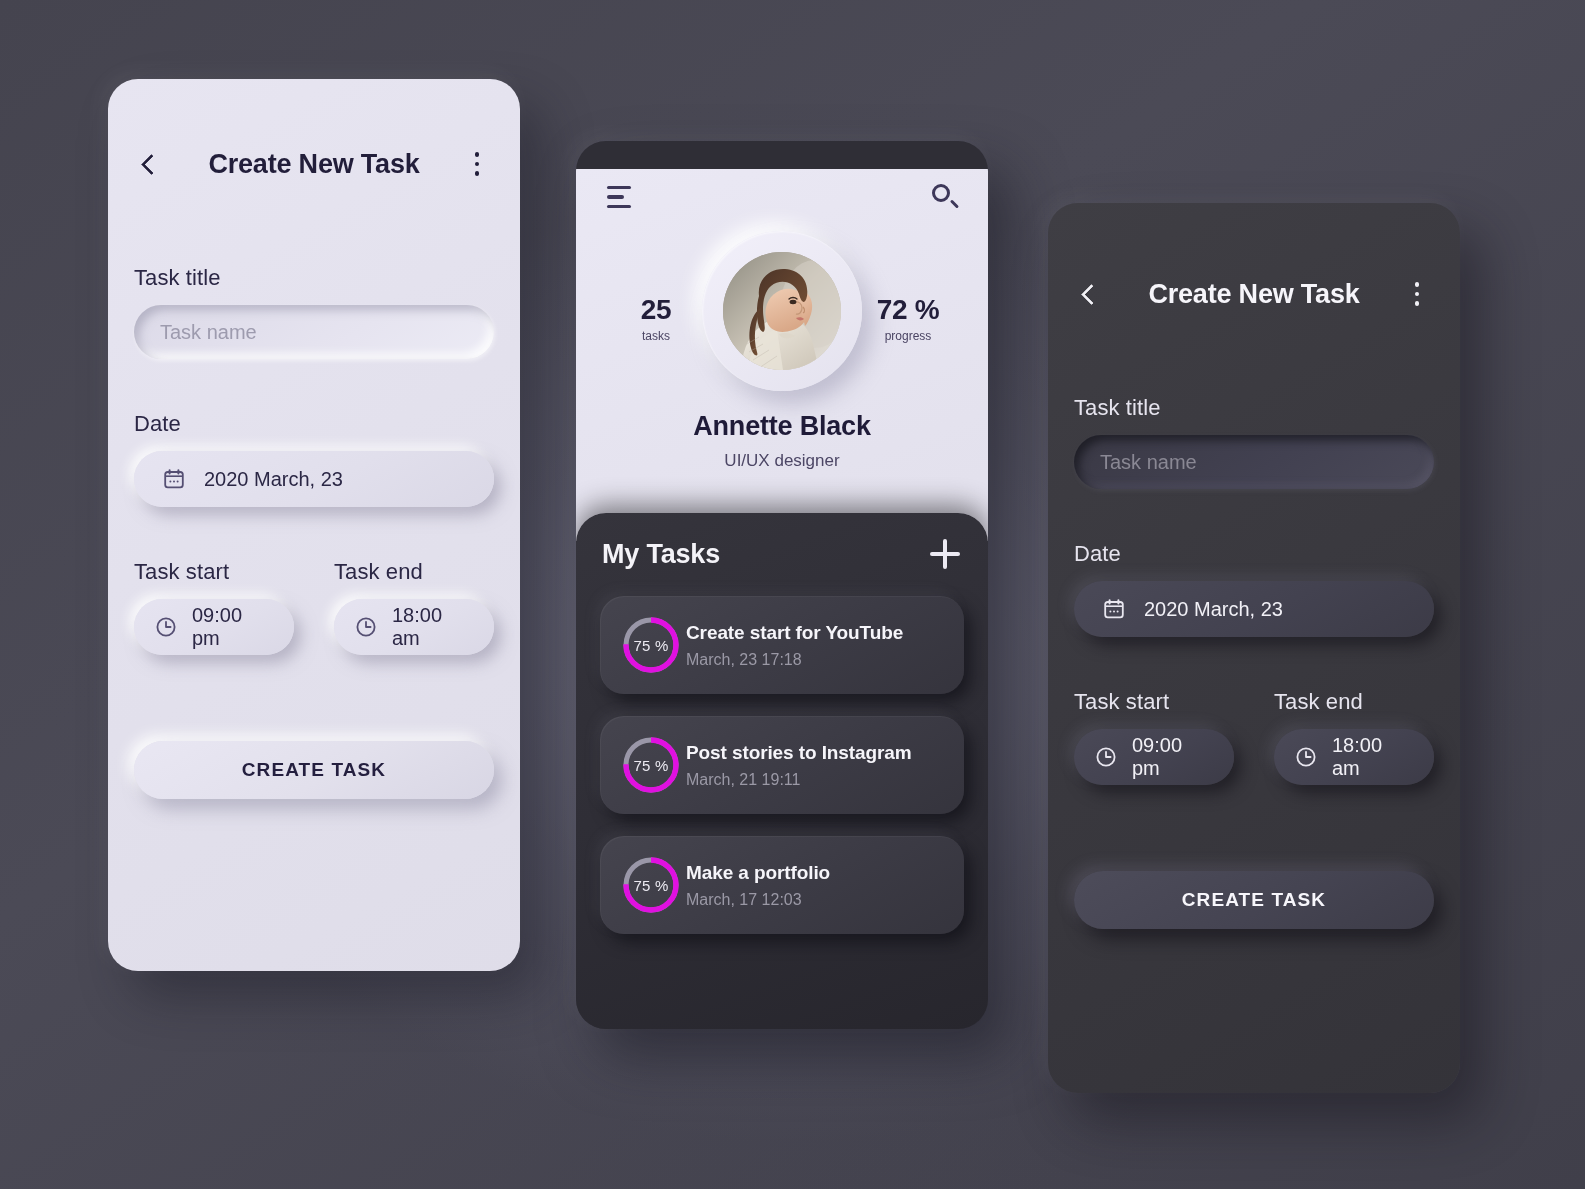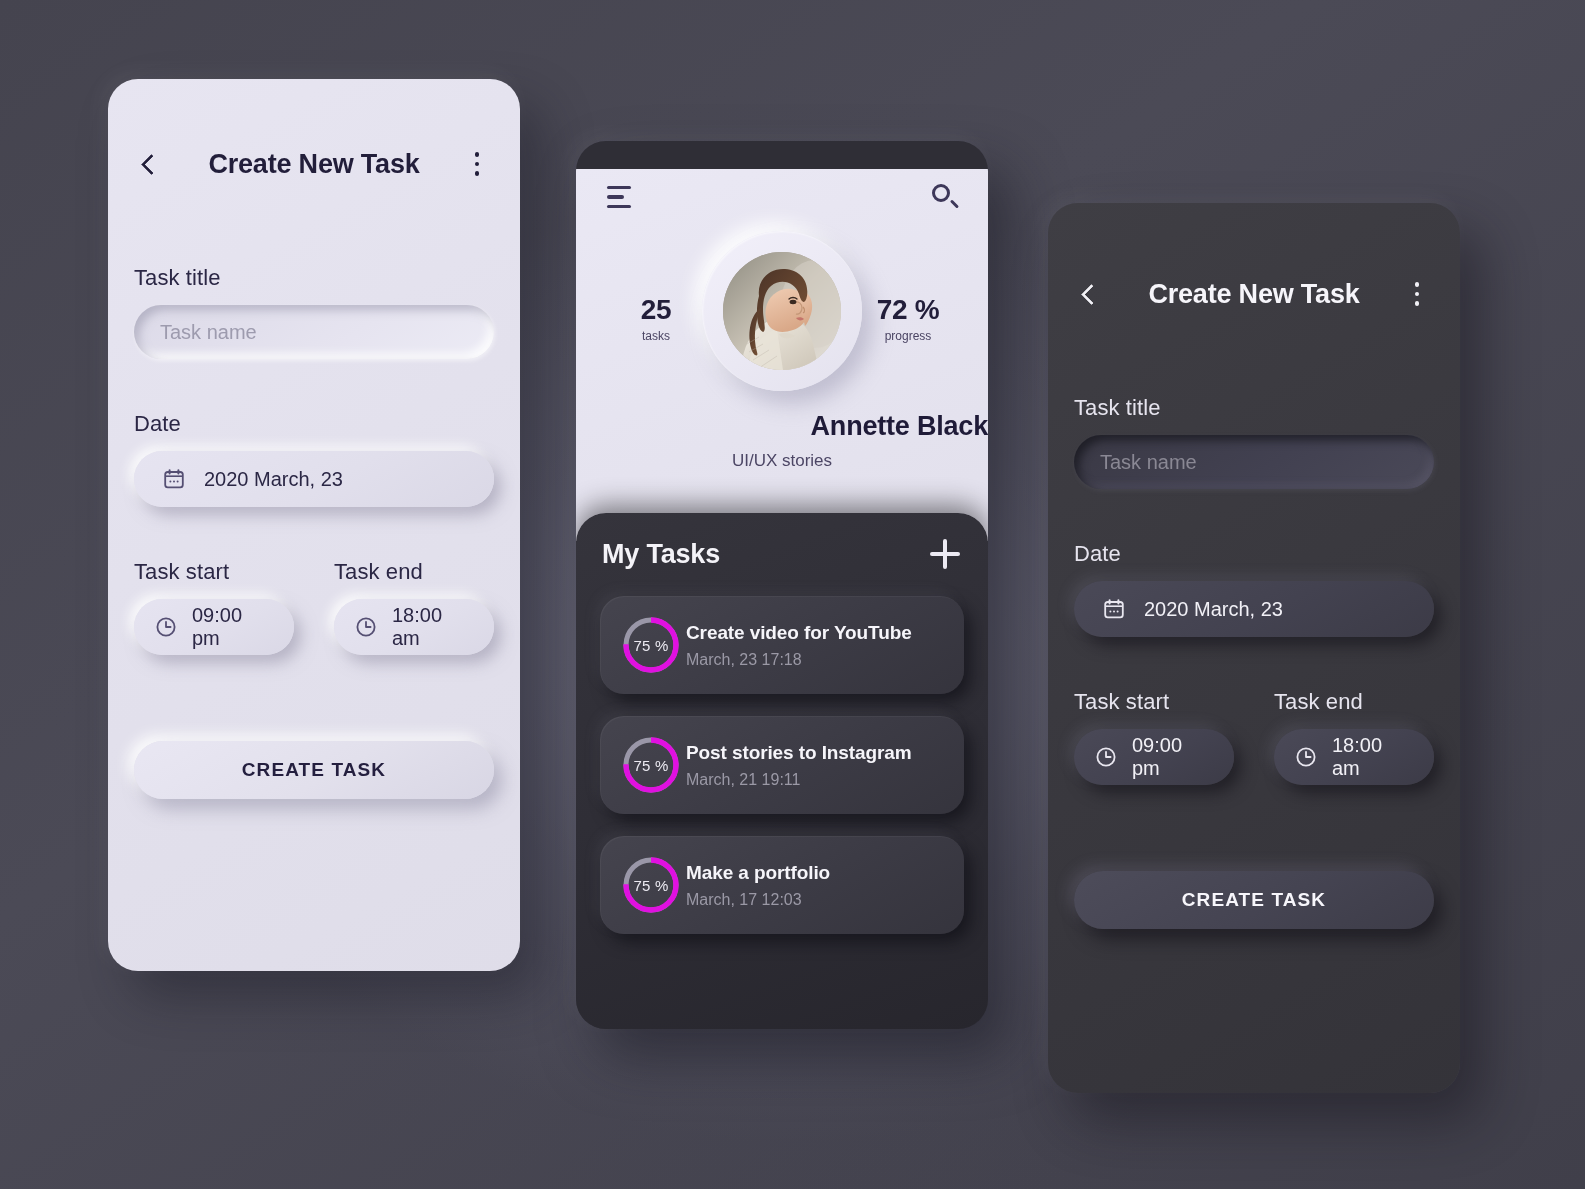--- a/index.html
+++ b/index.html
@@ -218,21 +218,21 @@
     width: 118px; height: 118px;
     border-radius: 50%;
     overflow: hidden;
     position: relative;
     background: linear-gradient(150deg, #b9b2a6 0%, #cdc6ba 50%, #dcd8d2 100%);
     box-shadow: inset 2px 2px 6px rgba(80,70,60,0.35);
   }
   .avatar svg { position: absolute; inset: 0; width: 100%; height: 100%; }
 
   .person-name {
-    text-align: right;
+    text-align: center;
     font-size: 27px;
     font-weight: bold;
     color: #1f1b38;
     margin-top: 20px;
     letter-spacing: -0.2px;
   }
   .person-role {
     text-align: center;
     font-size: 17px;
     color: #4c4665;
@@ -502,39 +502,39 @@
           </div>
         </div>
 
         <div class="stat">
           <div class="stat-num">72 %</div>
           <div class="stat-lbl">progress</div>
         </div>
       </div>
 
       <div class="person-name">Annette Black</div>
-      <div class="person-role">UI/UX stories</div>
+      <div class="person-role">UI/UX designer</div>
     </div>
 
     <div class="tasks-panel">
       <div class="tasks-head">
         <div class="tasks-title">My Tasks</div>
         <div class="plus-ic"></div>
       </div>
       <div id="task-list">
           <div class="task-card">
             <div class="ring-wrap">
               <svg viewBox="0 0 62 62">
                 <circle cx="31" cy="31" r="25" fill="none" stroke="#9a97a8" stroke-width="5"></circle>
                 <circle cx="31" cy="31" r="25" fill="none" stroke="#e010e0" stroke-width="5.4" stroke-linecap="butt" stroke-dasharray="117.81 39.27"></circle>
               </svg>
               <div class="ring-val">75 %</div>
             </div>
             <div class="task-text">
-              <div class="task-name">Create video for YouTube</div>
+              <div class="task-name">Create start for YouTube</div>
               <div class="task-date">March, 23 17:18</div>
             </div>
           </div>
           <div class="task-card">
             <div class="ring-wrap">
               <svg viewBox="0 0 62 62">
                 <circle cx="31" cy="31" r="25" fill="none" stroke="#9a97a8" stroke-width="5"></circle>
                 <circle cx="31" cy="31" r="25" fill="none" stroke="#e010e0" stroke-width="5.4" stroke-linecap="butt" stroke-dasharray="117.81 39.27"></circle>
               </svg>
               <div class="ring-val">75 %</div>

